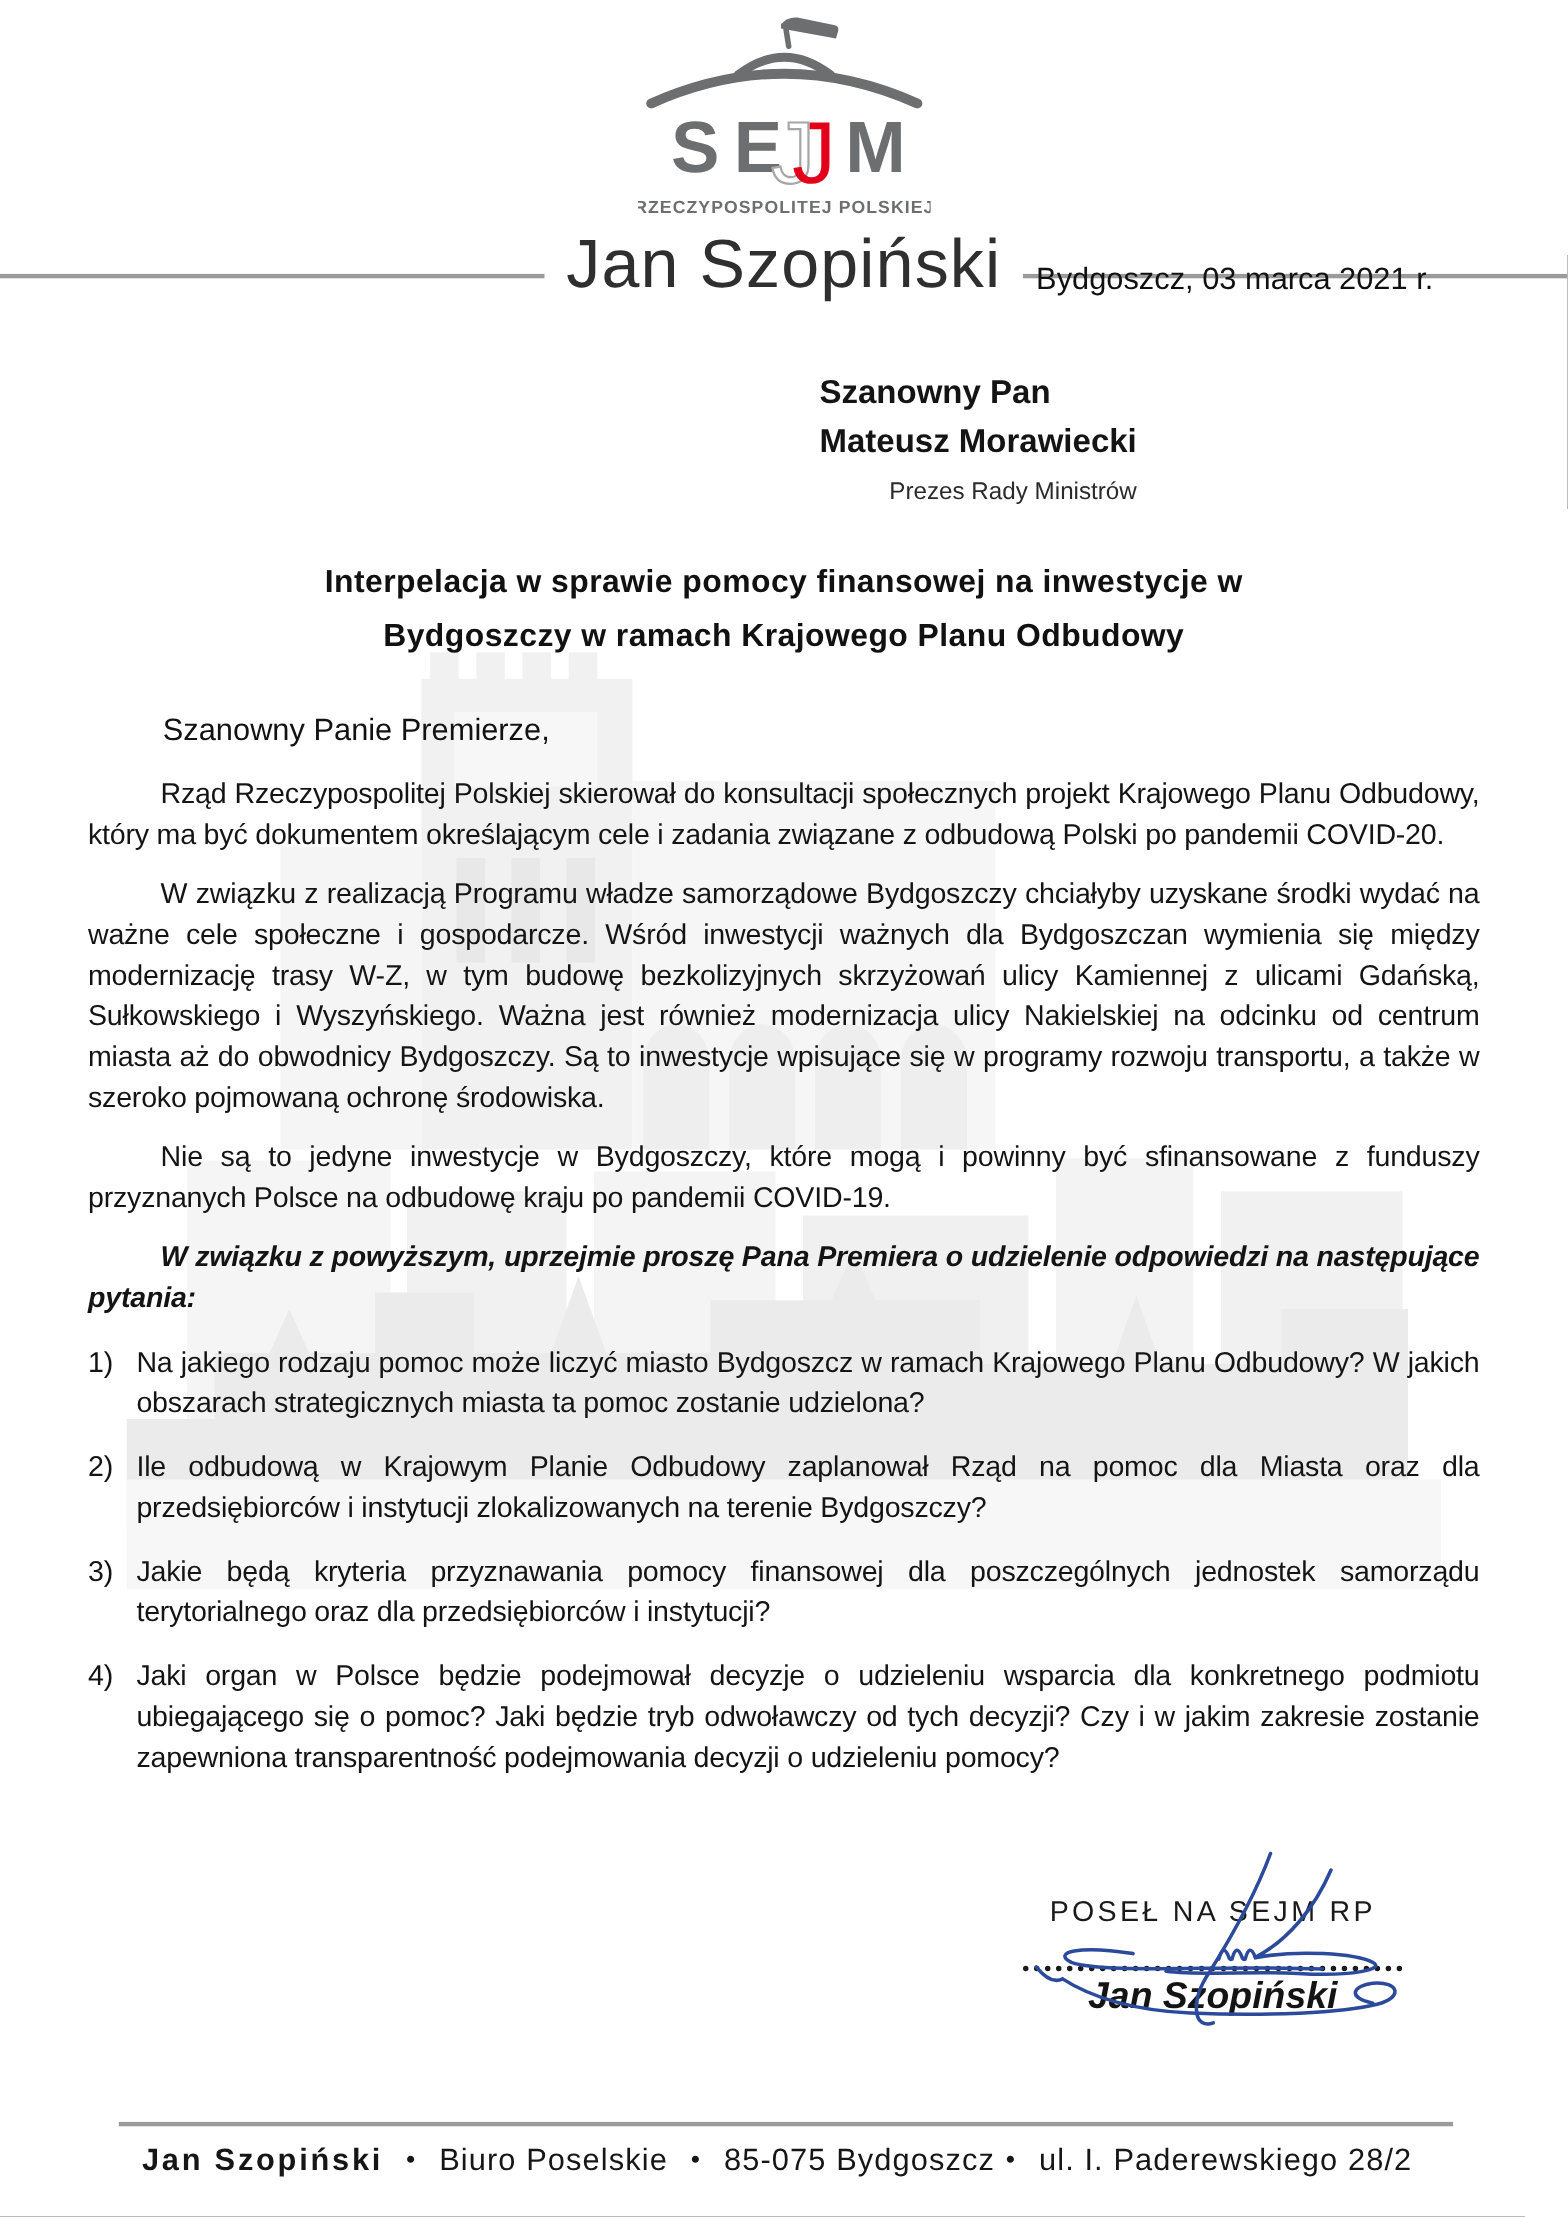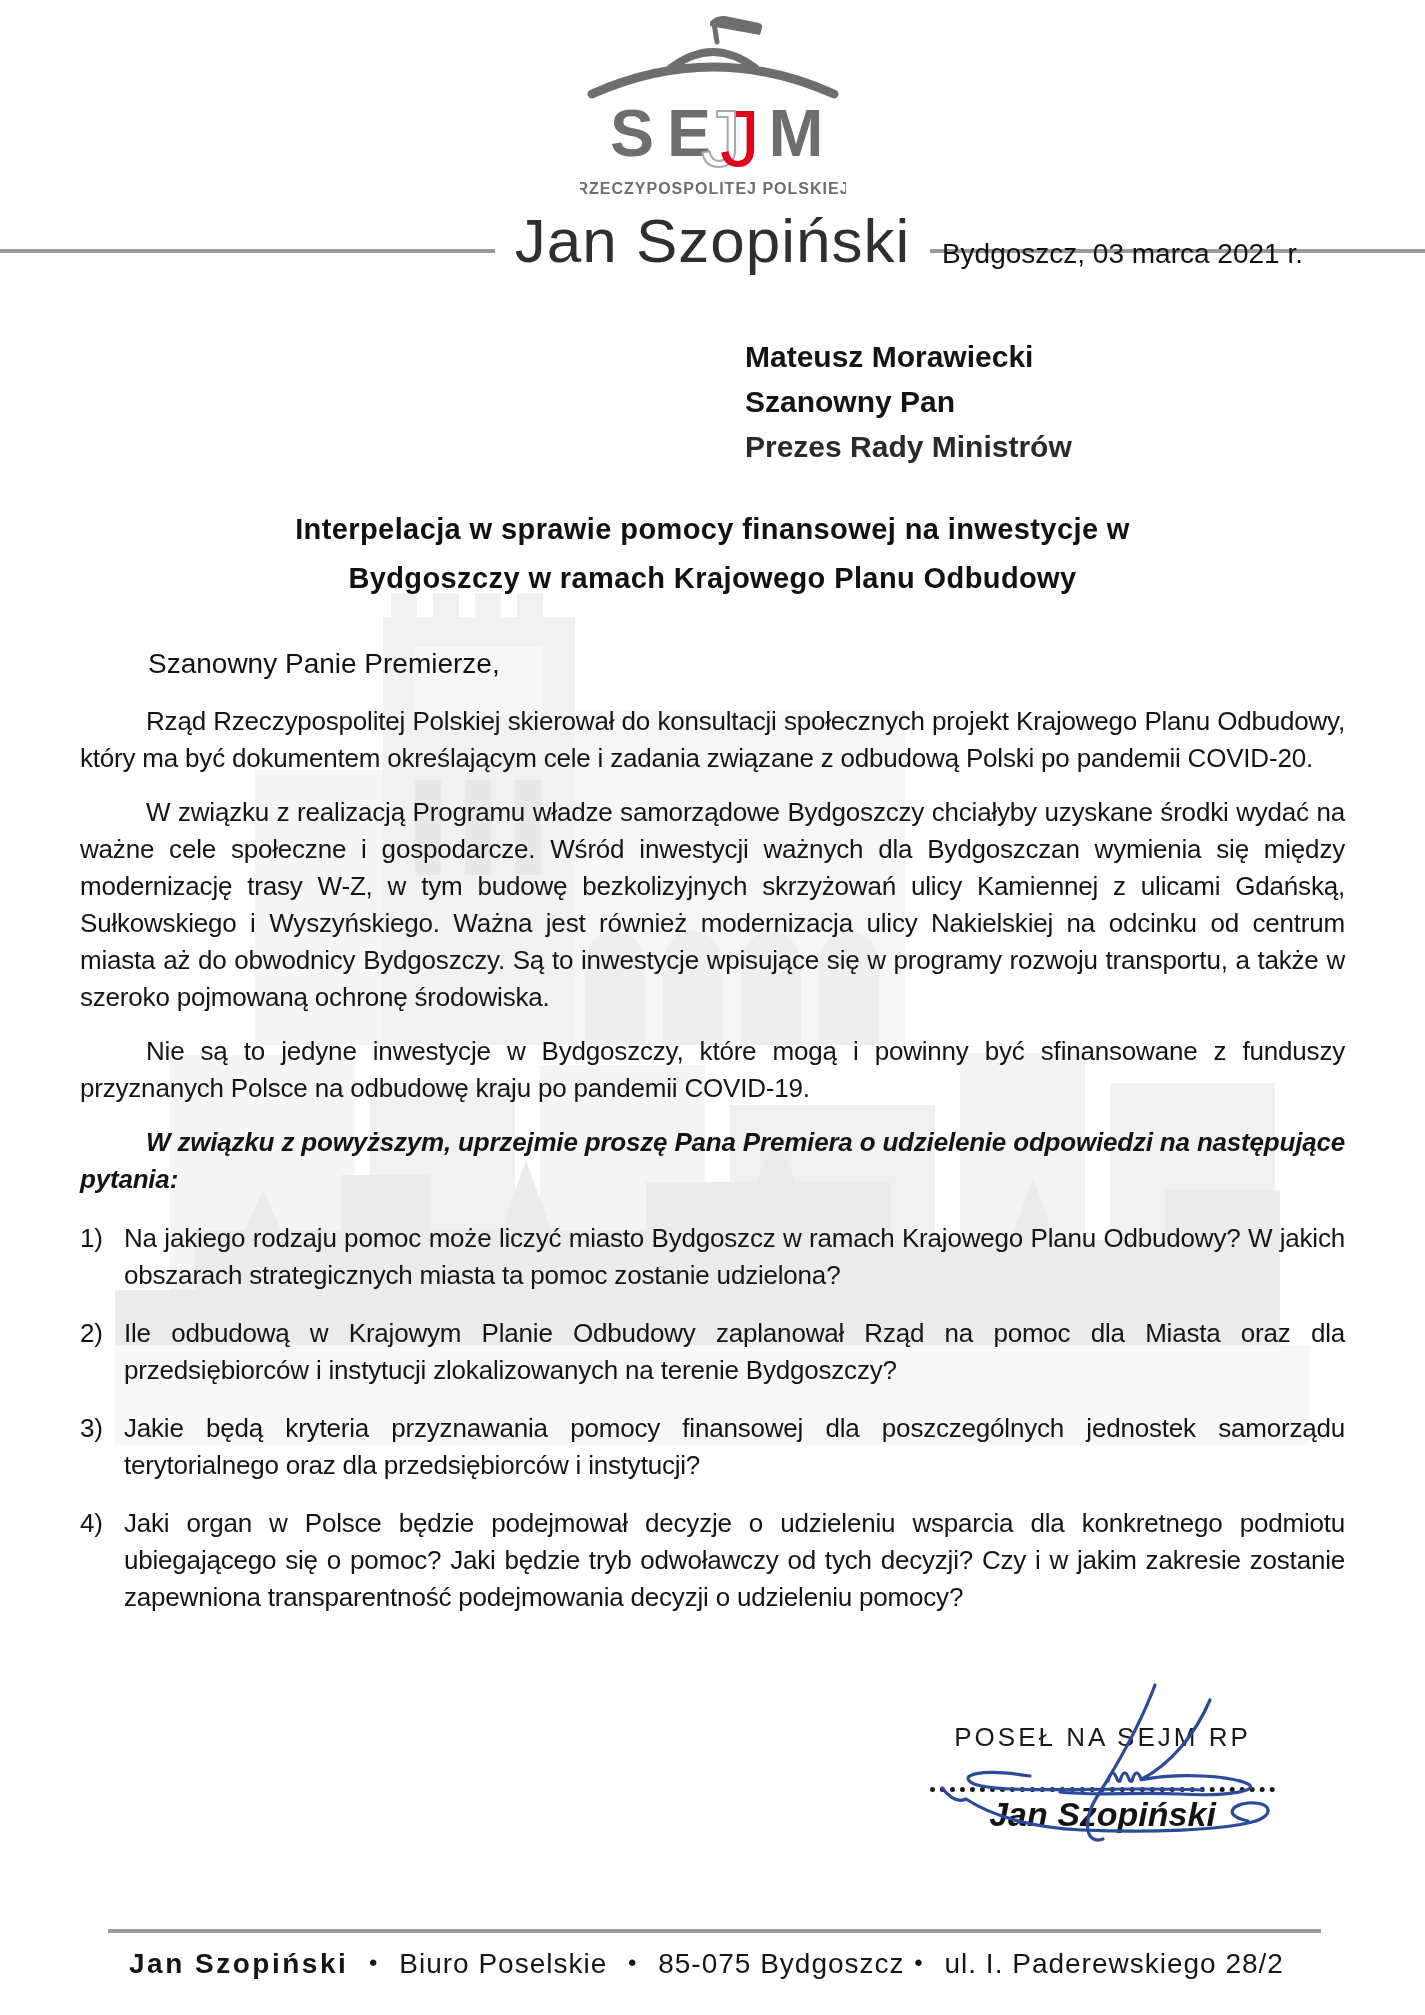--- a/index.html
+++ b/index.html
@@ -23,21 +23,21 @@
   .name-row{position:absolute;top:206px;left:0;right:0;display:flex;
         align-items:center;gap:20px;z-index:2;}
   .name-row .rule{flex:1;height:4px;background:#9b9b9b;position:relative;top:10px;}
   .header-name{font-size:62px;font-weight:300;color:#2f2f2f;
         letter-spacing:1px;white-space:nowrap;line-height:70px;}
   .date-line{position:absolute;top:238px;right:122px;font-size:28px;
         color:#111;z-index:2;}
   
   .recipient{position:absolute;top:334px;left:745px;line-height:45px;z-index:2;}
   .recipient .r-bold{font-size:30px;font-weight:700;color:#141414;}
-  .recipient .r-light{font-size:30px;font-weight:700;color:#2a2a2a;}
+  .recipient .r-light{font-size:22px;font-weight:400;color:#2a2a2a;text-align:right;}
   
   .title{position:absolute;top:505px;left:0;right:0;margin:0;z-index:2;}
   .title-inner{width:990px;margin:0 auto;text-align:center;font-size:29px;
         font-weight:700;line-height:49px;letter-spacing:.4px;color:#111;}
   .salutation{position:absolute;top:648px;left:148px;font-size:28px;
         font-weight:400;color:#121212;z-index:2;margin:0;}
   
   .body{position:absolute;top:703px;left:80px;width:1265px;z-index:2;
         font-size:26px;line-height:37px;letter-spacing:-.2px;text-align:justify;}
   .para{margin:0 0 17px;text-indent:66px;}
@@ -112,22 +112,22 @@
 
   <div class="name-row">
     <div class="rule"></div>
     <div class="header-name">Jan Szopiński</div>
     <div class="rule"></div>
   </div>
 
   <div class="date-line">Bydgoszcz, 03 marca 2021 r.</div>
 
   <div class="recipient">
+    <div class="r-bold">Szanowny Pan</div>
     <div class="r-bold">Mateusz Morawiecki</div>
-    <div class="r-bold">Szanowny Pan</div>
     <div class="r-light">Prezes Rady Ministrów</div>
   </div>
 
   <h1 class="title">
     <div class="title-inner">Interpelacja w sprawie pomocy finansowej na inwestycje w Bydgoszczy w ramach Krajowego Planu Odbudowy</div>
   </h1>
 
   <p class="salutation">Szanowny Panie Premierze,</p>
 
   <div class="body">

